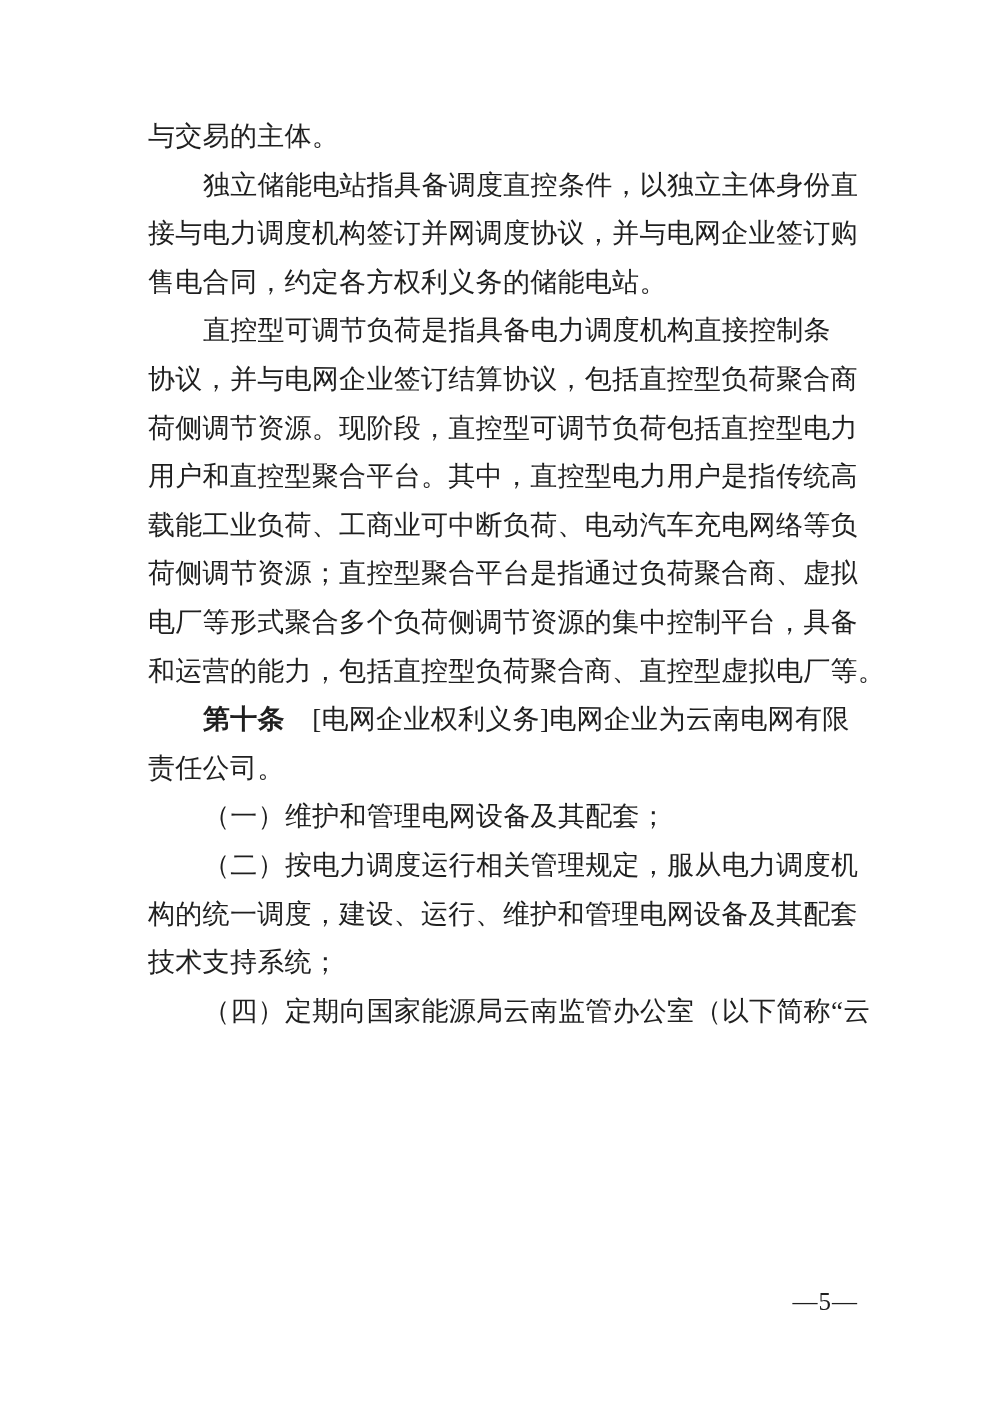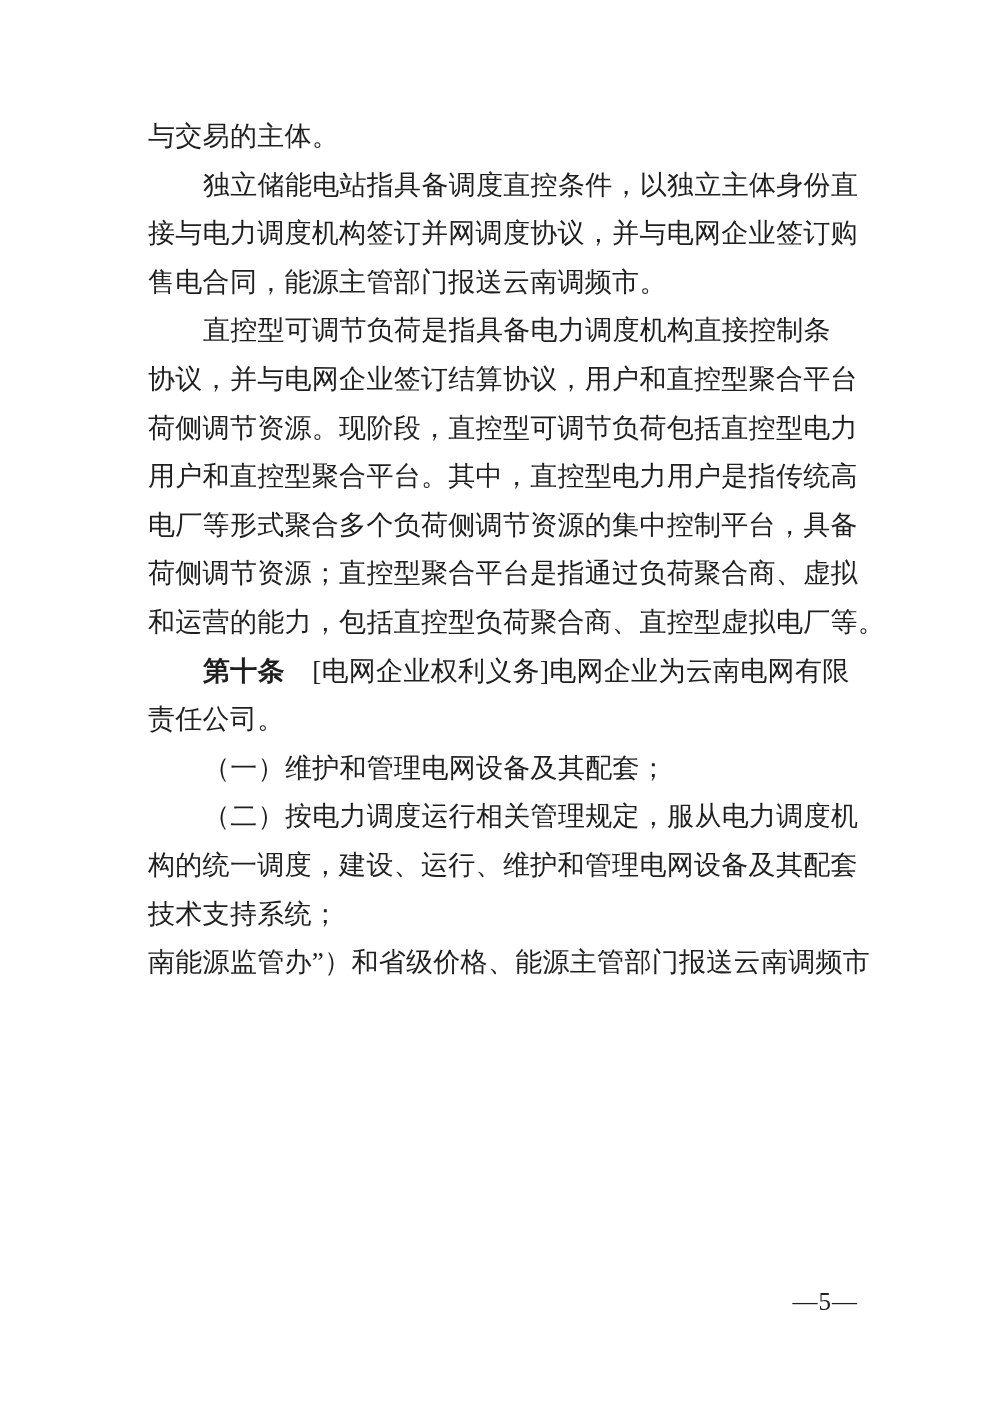--- a/index.html
+++ b/index.html
@@ -50,32 +50,33 @@
 </style>
 </head>
 <body>
 
 <div class="page">
 
   <div class="doc">
     <div class="line"><span class="hb"></span><span>与交易的主体。</span></div>
     <div class="line indent"><span class="hb"></span><span>独立储能电站指具备调度直控条件，以独立主体身份直</span></div>
     <div class="line"><span class="hb"></span><span>接与电力调度机构签订并网调度协议，并与电网企业签订购</span></div>
-    <div class="line"><span class="hb"></span><span>售电合同，能源主管部门报送云南调频市。</span></div>
+    <div class="line"><span class="hb"></span><span>售电合同，约定各方权利义务的储能电站。</span></div>
     <div class="line indent"><span class="hb"></span><span>直控型可调节负荷是指具备电力调度机构直接控制条</span></div>
-    <div class="line"><span class="hb"></span><span>协议，并与电网企业签订结算协议，用户和直控型聚合平台</span></div>
+    <div class="line"><span class="hb"></span><span>协议，并与电网企业签订结算协议，包括直控型负荷聚合商</span></div>
     <div class="line"><span class="hb"></span><span>荷侧调节资源。现阶段，直控型可调节负荷包括直控型电力</span></div>
     <div class="line"><span class="hb"></span><span>用户和直控型聚合平台。其中，直控型电力用户是指传统高</span></div>
+    <div class="line"><span class="hb"></span><span>载能工业负荷、工商业可中断负荷、电动汽车充电网络等负</span></div>
+    <div class="line"><span class="hb"></span><span>荷侧调节资源；直控型聚合平台是指通过负荷聚合商、虚拟</span></div>
     <div class="line"><span class="hb"></span><span>电厂等形式聚合多个负荷侧调节资源的集中控制平台，具备</span></div>
-    <div class="line"><span class="hb"></span><span>荷侧调节资源；直控型聚合平台是指通过负荷聚合商、虚拟</span></div>
     <div class="line"><span class="hb"></span><span>和运营的能力，包括直控型负荷聚合商、直控型虚拟电厂等。</span></div>
     <div class="line indent"><span class="hb">第十条</span><span>　[电网企业权利义务]电网企业为云南电网有限</span></div>
     <div class="line"><span class="hb"></span><span>责任公司。</span></div>
     <div class="line indent"><span class="hb"></span><span>（一）维护和管理电网设备及其配套；</span></div>
     <div class="line indent"><span class="hb"></span><span>（二）按电力调度运行相关管理规定，服从电力调度机</span></div>
     <div class="line"><span class="hb"></span><span>构的统一调度，建设、运行、维护和管理电网设备及其配套</span></div>
     <div class="line"><span class="hb"></span><span>技术支持系统；</span></div>
-    <div class="line"><span class="hb"></span><span>南能源监管办”）和省级价格、能源主管部门报送云南调频市</span></div>
+    <div class="line indent"><span class="hb"></span><span>（四）定期向国家能源局云南监管办公室（以下简称“云</span></div>
   </div>
 
   <div class="footer">—5—</div>
 
 </div>
 
 </body></html>

